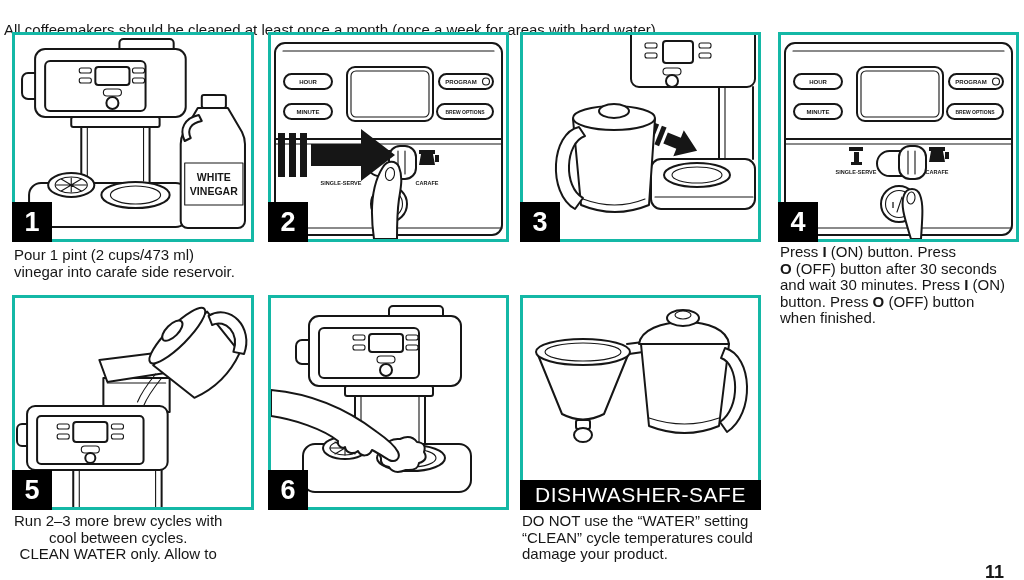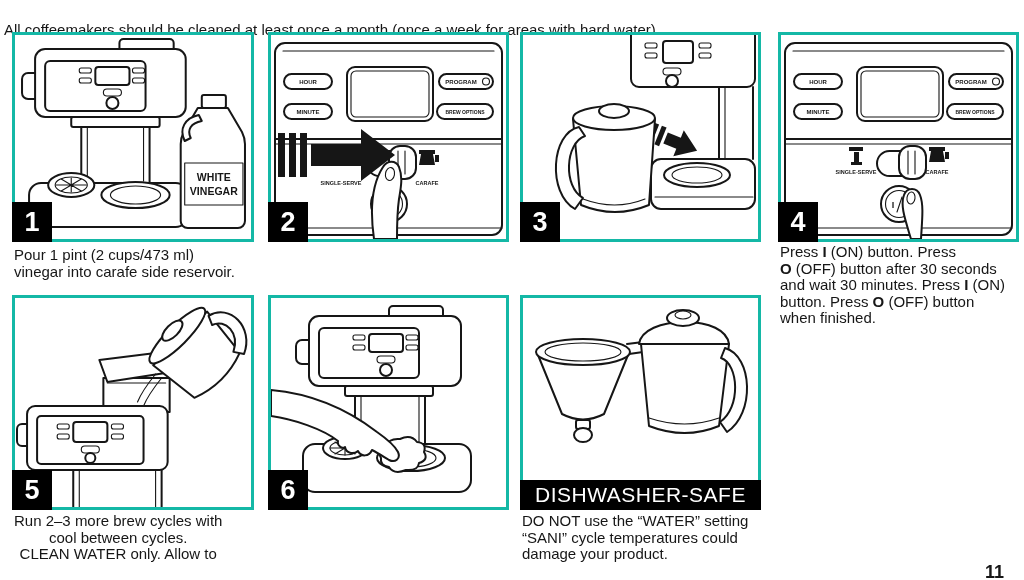--- a/index.html
+++ b/index.html
@@ -291,19 +291,19 @@
   </div>
 
   <div class="caption" style="left:14px; top:513px;text-align:center;">
     <div class="cap-line">Run 2–3 more brew cycles with</div>
     <div class="cap-line">cool between cycles.</div>
     <div class="cap-line">CLEAN WATER only. Allow to</div>
   </div>
 
   <div class="caption" style="left:522px; top:513px;">
     <div class="cap-line">DO NOT use the “WATER” setting</div>
-    <div class="cap-line">“SANI” cycle temperatures could</div>
+    <div class="cap-line">“CLEAN” cycle temperatures could</div>
     <div class="cap-line">damage your product.</div>
   </div>
 
   <div class="pagenum">11</div>
 
 </div>
 
 </body></html>

